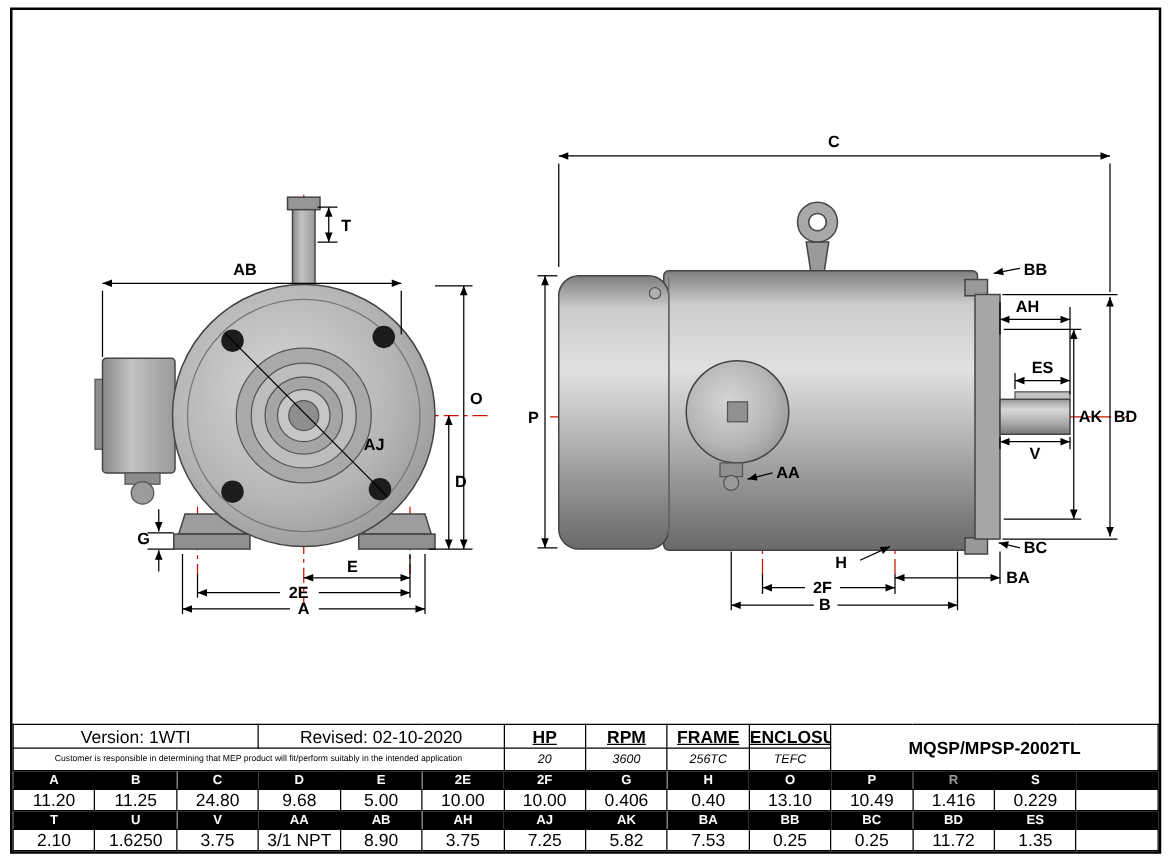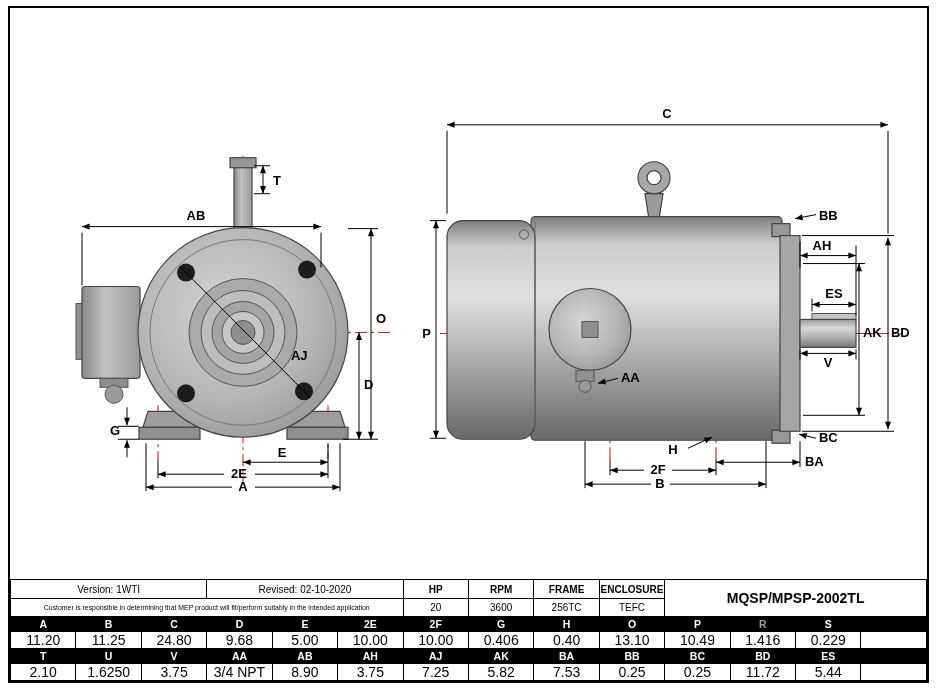--- a/index.html
+++ b/index.html
@@ -7,24 +7,24 @@
   .page { position:relative; width:937px; height:691px; background:#fff;
           font-family:"Liberation Sans", sans-serif; }
   .frame { position:absolute; left:8px; top:6px; width:921px; height:677px;
            border:2px solid #000; display:flex; flex-direction:column; background:#fff; }
   .drawing { flex:1 1 auto; min-height:0; }
   .drawing svg { width:100%; height:100%; display:block; }
 
   table.tb { width:100%; border-collapse:collapse; table-layout:fixed; flex:0 0 auto; }
   .tb td { border:1px solid #000; text-align:center; vertical-align:middle;
            padding:0; overflow:hidden; white-space:nowrap; }
-  .info   { height:19px; font-size:10px; }
+  .info   { height:19px; font-size:14px; }
   .disc   { height:18px; font-size:6.9px; }
-  .spec-h { font-weight:bold; font-size:10px; }
-  .spec-v { font-size:10px; }
+  .spec-h { font-weight:bold; font-size:14px;text-decoration:underline; }
+  .spec-v { font-size:10px;font-style:italic; }
   .model  { font-weight:bold; font-size:14px; }
   .hdr    { height:15px; background:#000; color:#fff; font-weight:bold; font-size:10.5px; }
   .hdr-muted { color:#9b9b9b; }
   .val    { height:16px; font-size:14px; }
 
   svg .cl  { stroke:#cc1100; stroke-width:1; fill:none; stroke-dasharray:12 4 3 4; }
   svg .ol  { stroke:#444; stroke-width:1.2; }
   svg .ol2 { stroke:#555; stroke-width:1; }
   svg g.dim line { stroke:#000; stroke-width:1; fill:none; }
   svg g.dim text { font-family:"Liberation Sans", sans-serif; font-weight:bold;
@@ -380,29 +380,29 @@
           <td class="hdr">BB</td>
           <td class="hdr">BC</td>
           <td class="hdr">BD</td>
           <td class="hdr">ES</td>
           <td class="hdr"></td>
         </tr>
         <tr>
           <td class="val">2.10</td>
           <td class="val">1.6250</td>
           <td class="val">3.75</td>
-          <td class="val">3/4 NPT</td>
+          <td class="val">3/1 NPT</td>
           <td class="val">8.90</td>
           <td class="val">3.75</td>
           <td class="val">7.25</td>
           <td class="val">5.82</td>
           <td class="val">7.53</td>
           <td class="val">0.25</td>
           <td class="val">0.25</td>
           <td class="val">11.72</td>
-          <td class="val">5.44</td>
+          <td class="val">1.35</td>
           <td class="val"></td>
         </tr>
       </tbody>
     </table>
 
   </div>
 </div>
 
 </body></html>

